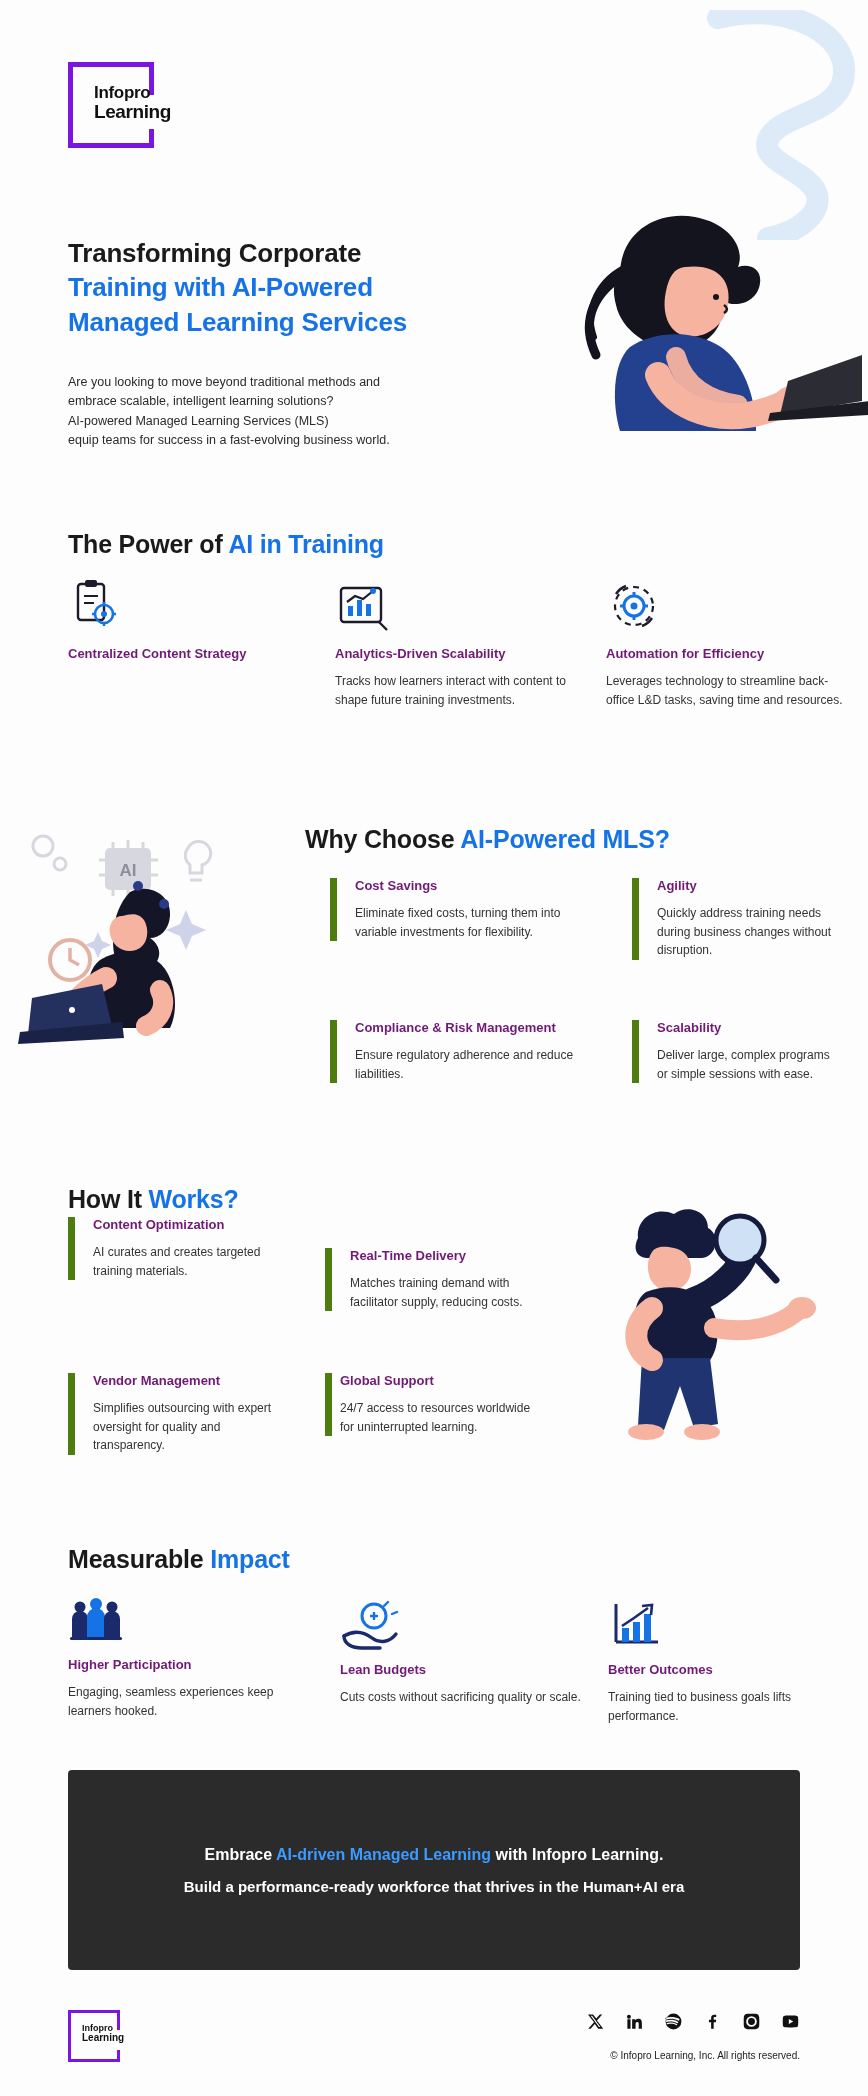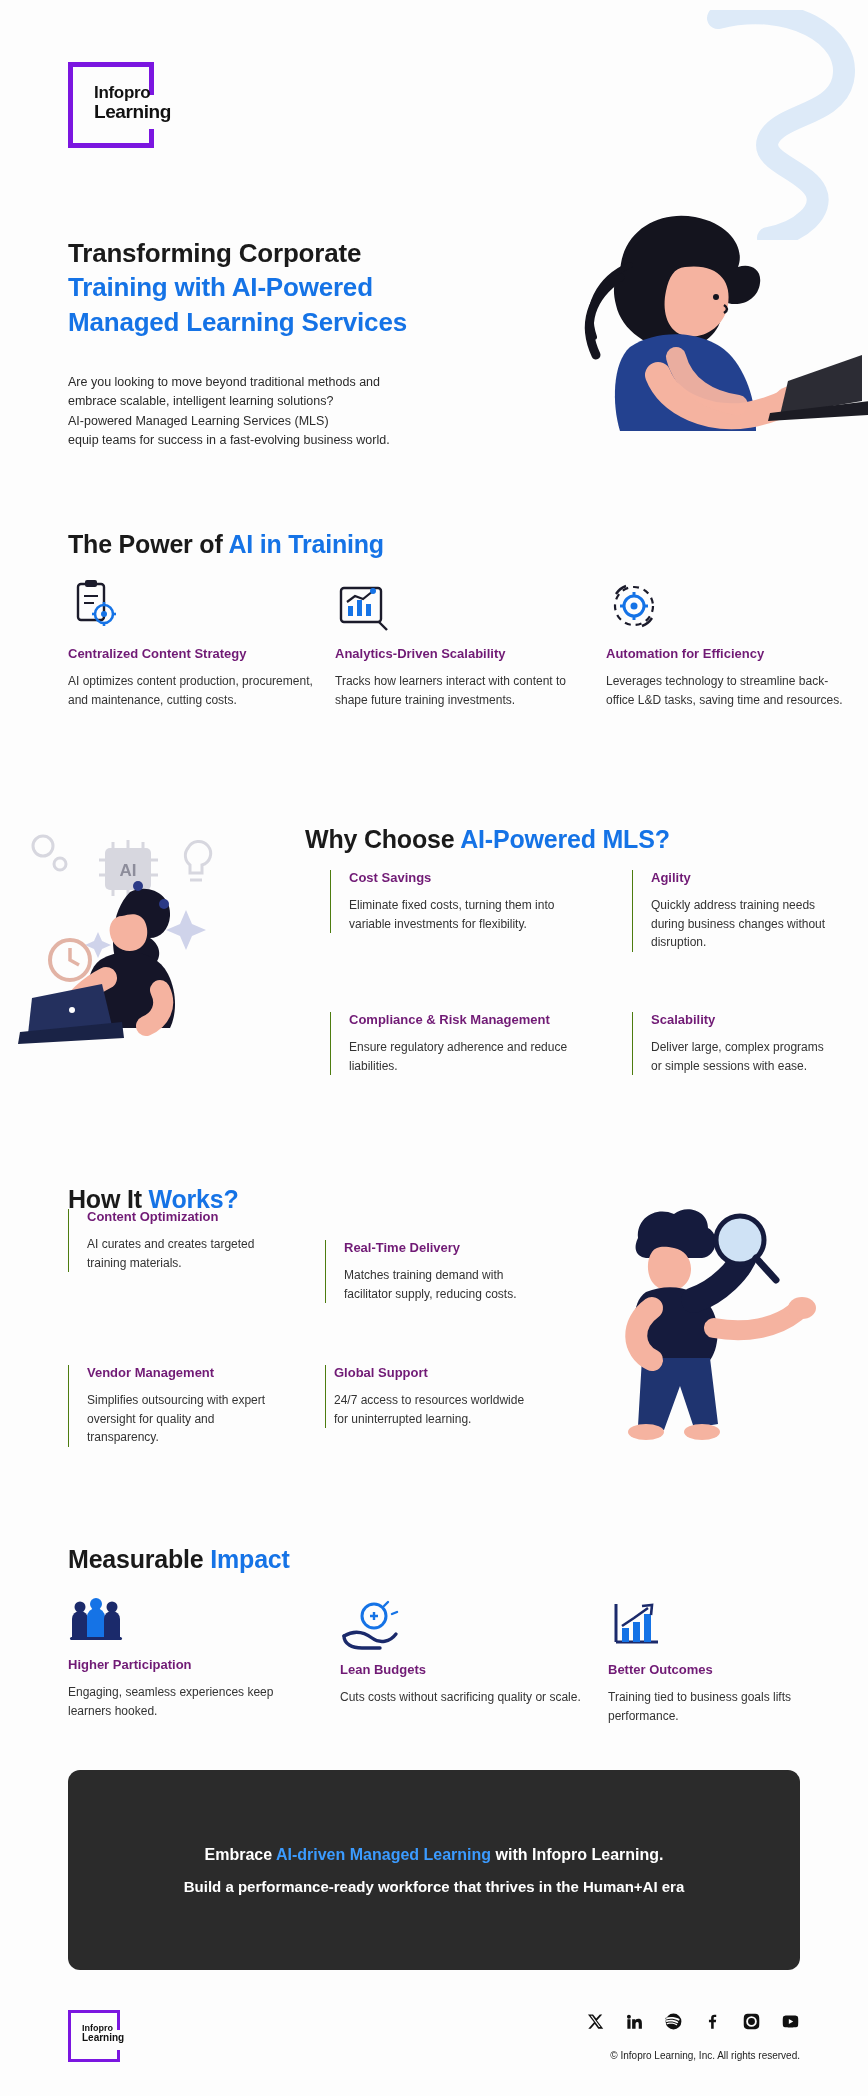--- a/index.html
+++ b/index.html
@@ -105,38 +105,38 @@
     line-height: 1.55;
     color: #333;
   }
 
   
   .power-col { position: absolute; width: 245px; }
   .power-icon { height: 56px; margin-bottom: 12px; }
 
   
   .why-art { position: absolute; left: 10px; top: 820px; width: 290px; height: 260px;}
-  .vcard { position: absolute; width: 250px; padding-left: 18px; border-left: 1px solid #4d7c0f; }
+  .vcard { position: absolute; width: 250px; padding-left: 18px; border-left: 7px solid #4d7c0f; margin-top: 8px; }
 
   
   .how-art { position: absolute; left: 590px; top: 1200px; width: 250px; height: 250px; }
 
   
   .impact-col { position: absolute; width: 250px; }
   .impact-icon { height: 52px; margin-bottom: 10px; }
 
   
   .cta {
     position: absolute;
     left: 68px;
     top: 1770px;
     width: 732px;
     height: 200px;
     background: #2b2b2b;
-    border-radius: 12px;
+    border-radius: 4px;
     display: flex;
     flex-direction: column;
     align-items: center;
     justify-content: center;
     gap: 14px;
     padding: 0 30px;
     text-align: center;
   }
   .cta-l1 { color: #fff; font-size: 16px; font-weight: 700; }
   .cta-l1 .blue { color: #3B9BFF; }
@@ -240,21 +240,20 @@
         <circle cx="36" cy="36" r="3" fill="#1573E6"></circle>
         <g stroke="#1573E6" stroke-width="2.6">
           <line x1="36" y1="24" x2="36" y2="28"></line>
             <line x1="36" y1="44" x2="36" y2="48"></line>
           <line x1="24" y1="36" x2="28" y2="36"></line>
             <line x1="44" y1="36" x2="48" y2="36"></line>
         </g>
       </svg>
     </div>
     <div class="card-title">Centralized Content Strategy</div>
-    <div class="card-body">AI optimizes content production, procurement, and maintenance, cutting costs.</div>
   </div>
 
   <div class="power-col" style="left:335px; top:578px;">
     <div class="power-icon">
       <svg width="56" height="56" viewBox="0 0 56 56">
         <rect x="6" y="10" width="40" height="34" rx="3" fill="none" stroke="#1b1b2b" stroke-width="2.4"></rect>
         <rect x="13" y="28" width="5" height="10" fill="#1573E6"></rect>
         <rect x="22" y="22" width="5" height="16" fill="#1573E6"></rect>
         <rect x="31" y="26" width="5" height="12" fill="#1573E6"></rect>
         <polyline points="12,24 20,18 28,21 38,13" fill="none" stroke="#1b1b2b" stroke-width="2.2"></polyline>

